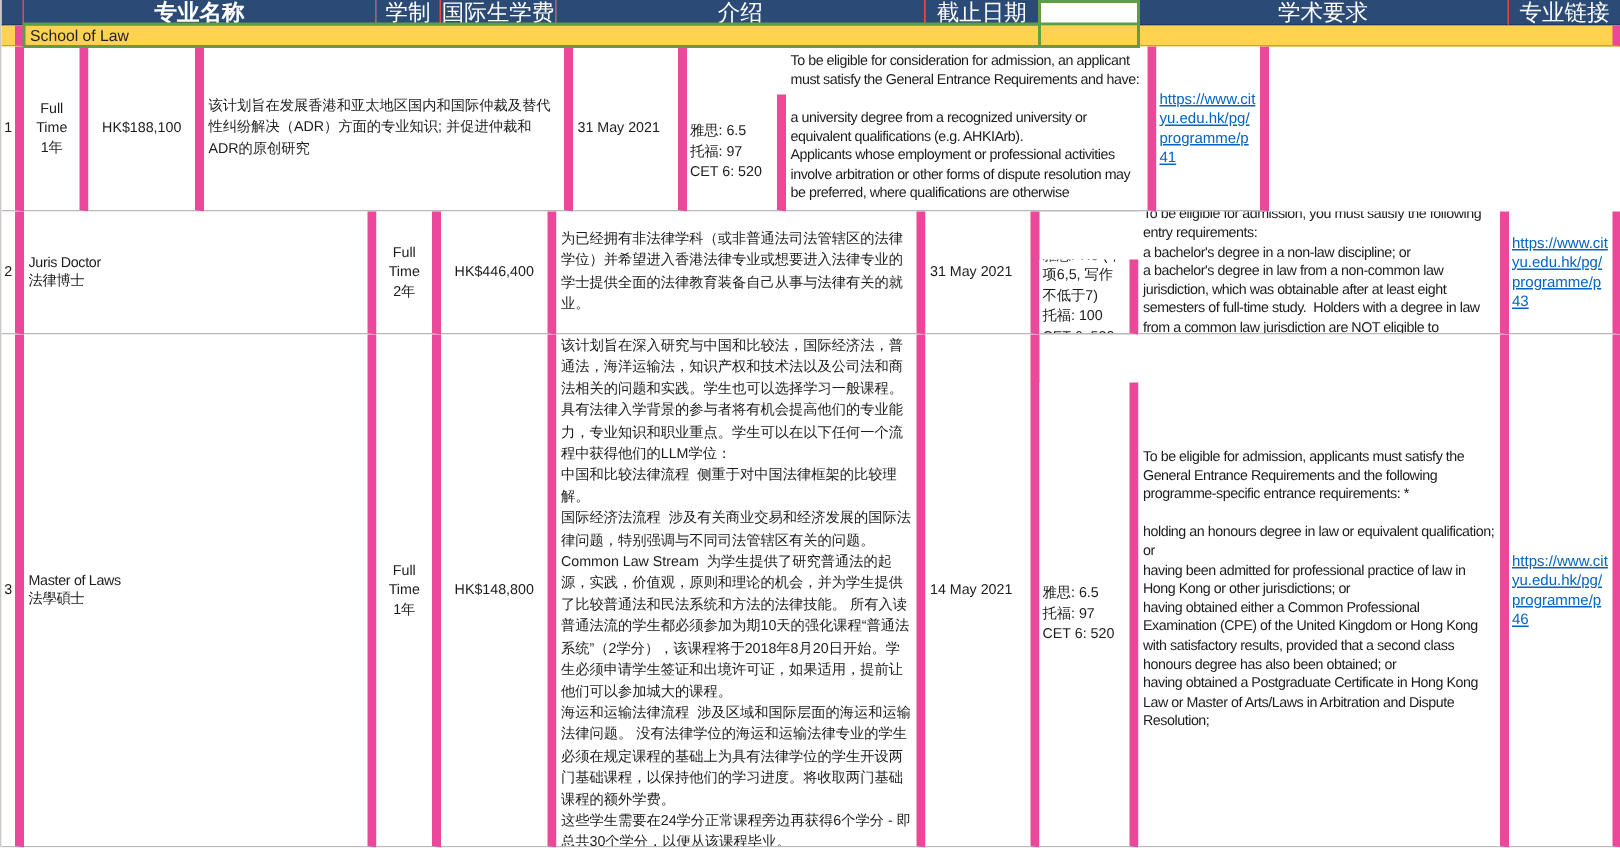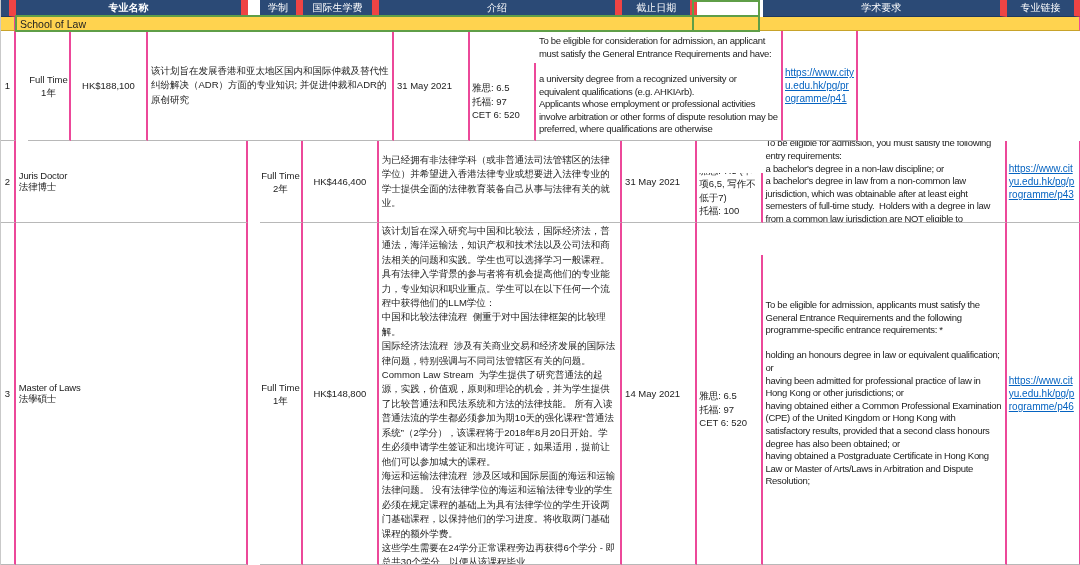--- a/index.html
+++ b/index.html
@@ -1,28 +1,28 @@
 <!DOCTYPE html>
 <html style="--header-bg: #2B4A76; --highlight-bg: #FFD34F; --selection-green: #5F9E47; --link-color: #0563C1;"><head>
 <meta charset="utf-8">
 <style>
   * { margin:0; padding:0; box-sizing:border-box; }
   html,body { width:1080px; height:565px; background:#fff; font-family:"Liberation Sans","DejaVu Sans",sans-serif; }
   .sheet { position:relative; width:1080px; height:565px; overflow:hidden; background:#fff;
            border-left:1px solid #c9c9c9; }
   .row { display:flex; width:1080px; }
-  .cell { overflow:hidden; border-right:2px solid #ec4899; border-bottom:1px solid #b8b8b8;
+  .cell { overflow:hidden; border-right:6px solid #ec4899; border-bottom:1px solid #b8b8b8;
           display:flex; align-items:center; }
   
-  .w0{width:15px;} .w1{width:235px;} .w2{width:43px;margin-left:12px;} .w3{width:77px;} .w4{width:246px;}
+  .w0{width:15px;} .w1{width:235px;} .w2{width:43px;} .w3{width:77px;} .w4{width:246px;}
   .w5{width:76px;} .w6{width:66px;margin-top:32px;} .w7{width:247px;} .w8{width:75px;}
   
   .hrow { height:17px; }
-  .hrow .cell { background:var(--header-bg,#2B4A76); color:#fff; font-size:10px;
-                justify-content:center; border-right:7px solid #ef4444; border-bottom:1px solid #1f3a61; }
+  .hrow .cell { background:var(--header-bg,#2B4A76); color:#fff; font-size:15px;
+                justify-content:center; border-right:1px solid #ef4444; border-bottom:1px solid #1f3a61; }
   .hc-bold { font-weight:bold; }
   .hc-dark { color:#111 !important; font-weight:bold; }
   
   .grow { height:14px; }
   .grow .cell { background:var(--highlight-bg,#FFD34F); font-size:10.5px; color:#222;
                 border-bottom:1px solid #c8a32a; }
   .grow .glabel { justify-content:flex-start; padding-left:4px; }
   
   .r1 { height:110px; } .r2 { height:82px; } .r3 { height:342px; }
   .drow .cell { background:#fff; font-size:9.5px; color:#1c1c1c; }

